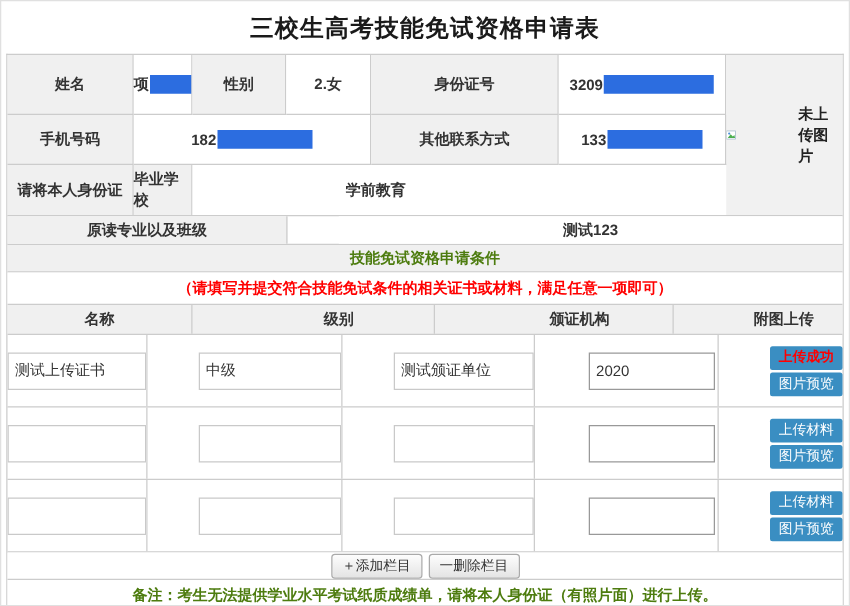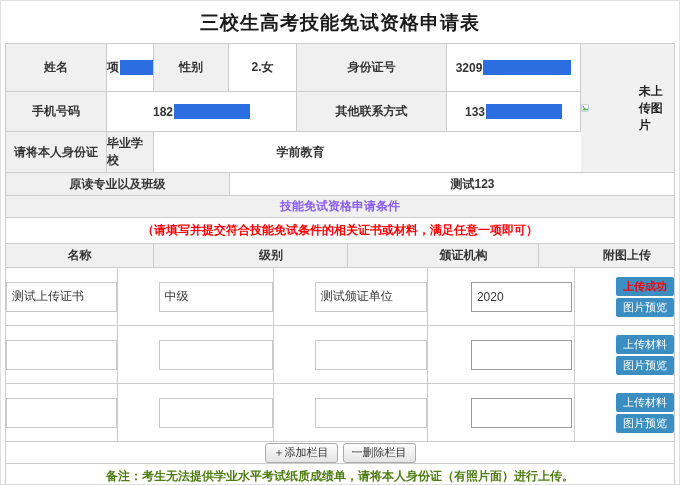--- a/index.html
+++ b/index.html
@@ -36,21 +36,21 @@
   .redact.w-name { width:37px; }
   .redact.w-id { width:88px; }
   .redact.w-phone { width:76px; }
   .redact.w-contact { width:76px; }
 
   .row { display:flex; border-bottom:1px solid #ccc;gap:41px; }
   .row-orig { height:23px; }
   .row-orig .label-cell { width:224px; }
   .row-orig .value-cell { flex:1; }
   .row-sect { height:22px; background:#f0f0f0; align-items:center; justify-content:center;
-    font-size:12px; font-weight:bold; color:#8b5cf6; }
+    font-size:12px; font-weight:bold; color:#4d7c0f; }
   .row-warn { height:26px; background:#fff; align-items:center; justify-content:center;
     font-size:12px; font-weight:bold; color:#f00; }
 
   
   .cert-header { height:24px; background:#f0f0f0; }
   .cert-header .cell { font-size:12px; font-weight:bold; color:#333; }
   .c1 { width:148px; } .c2 { width:153px; } .c3 { width:150px; } .c4 { width:141px; } .c5 { flex:1; }
   .cert-row { height:58px; }
   .cert-row .cell { padding:0; }
   .cert-input {

